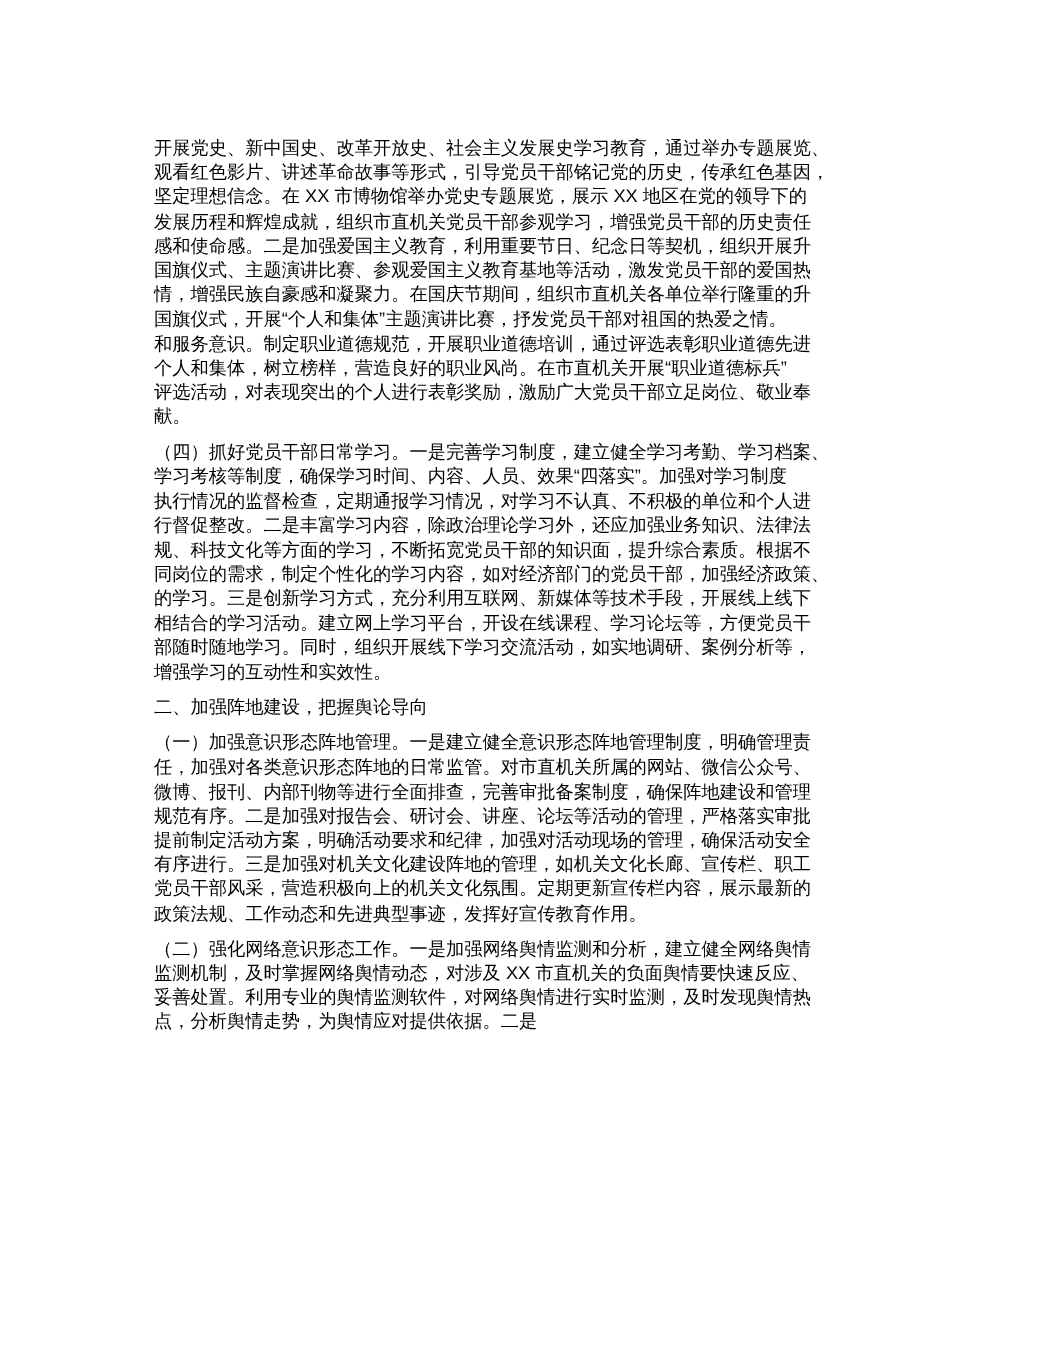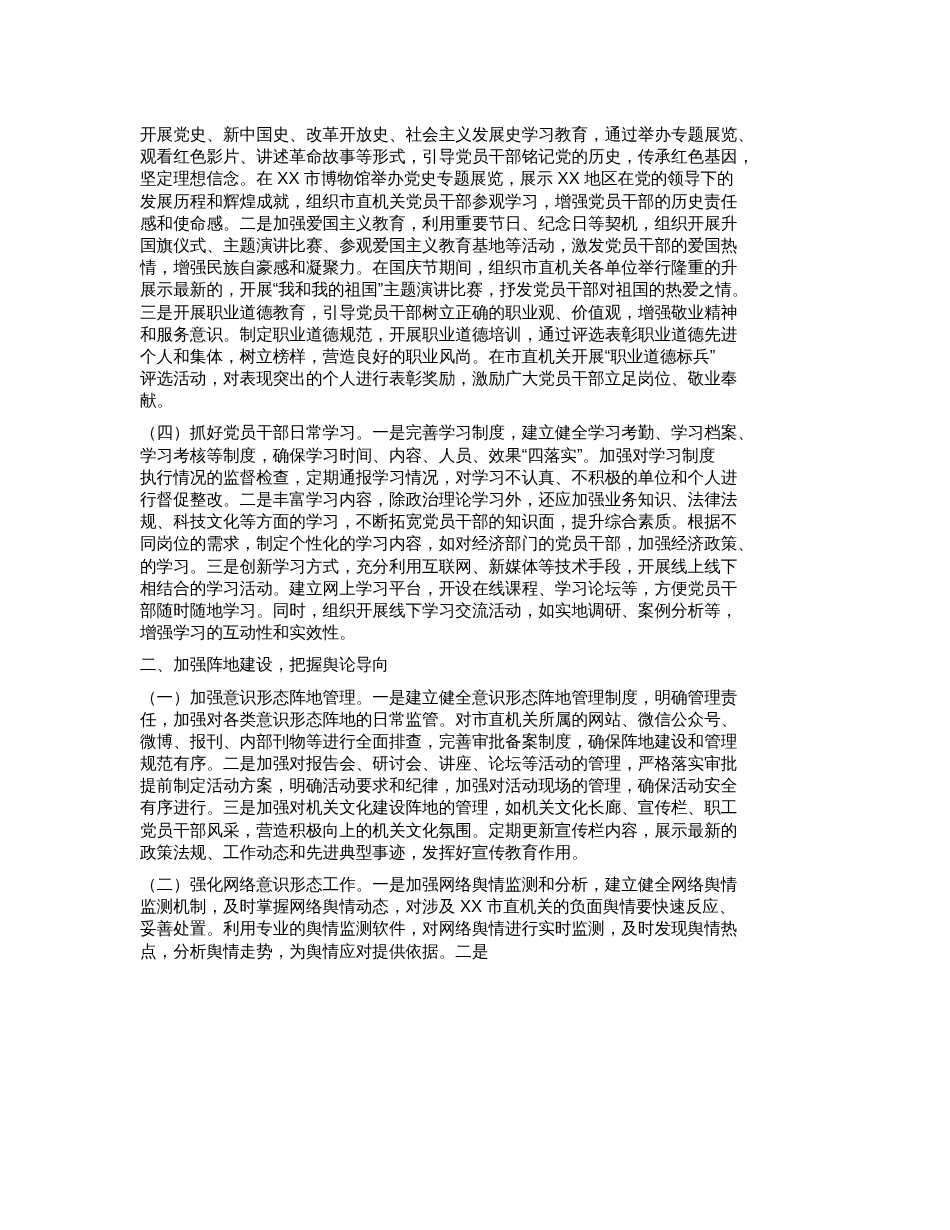--- a/index.html
+++ b/index.html
@@ -23,22 +23,21 @@
 <div class="page">
 
   <div class="para">
     <span class="line">开展党史、新中国史、改革开放史、社会主义发展史学习教育，通过举办专题展览、</span>
     <span class="line">观看红色影片、讲述革命故事等形式，引导党员干部铭记党的历史，传承红色基因，</span>
     <span class="line">坚定理想信念。在 XX 市博物馆举办党史专题展览，展示 XX 地区在党的领导下的</span>
     <span class="line">发展历程和辉煌成就，组织市直机关党员干部参观学习，增强党员干部的历史责任</span>
     <span class="line">感和使命感。二是加强爱国主义教育，利用重要节日、纪念日等契机，组织开展升</span>
     <span class="line">国旗仪式、主题演讲比赛、参观爱国主义教育基地等活动，激发党员干部的爱国热</span>
     <span class="line">情，增强民族自豪感和凝聚力。在国庆节期间，组织市直机关各单位举行隆重的升</span>
-    <span class="line">展示最新的，开展“我和我的祖国”主题演讲比赛，抒发党员干部对祖国的热爱之情。</span>
-    <span class="line">三是开展职业道德教育，引导党员干部树立正确的职业观、价值观，增强敬业精神</span>
+    <span class="line">国旗仪式，开展“个人和集体”主题演讲比赛，抒发党员干部对祖国的热爱之情。</span>
     <span class="line">和服务意识。制定职业道德规范，开展职业道德培训，通过评选表彰职业道德先进</span>
     <span class="line">个人和集体，树立榜样，营造良好的职业风尚。在市直机关开展“职业道德标兵”</span>
     <span class="line">评选活动，对表现突出的个人进行表彰奖励，激励广大党员干部立足岗位、敬业奉</span>
     <span class="line">献。</span>
   </div>
 
   <div class="para">
     <span class="line">（四）抓好党员干部日常学习。一是完善学习制度，建立健全学习考勤、学习档案、</span>
     <span class="line">学习考核等制度，确保学习时间、内容、人员、效果“四落实”。加强对学习制度</span>
     <span class="line">执行情况的监督检查，定期通报学习情况，对学习不认真、不积极的单位和个人进</span>

